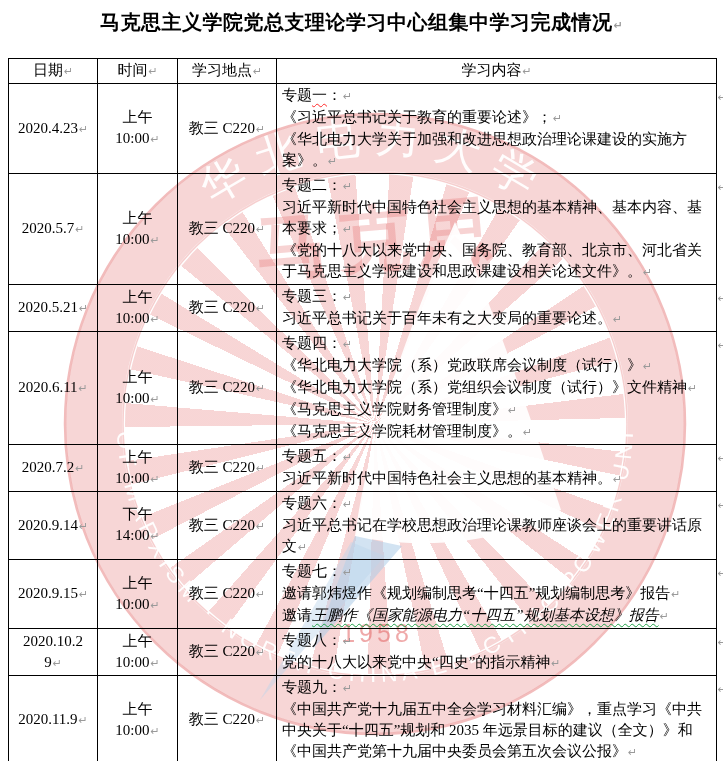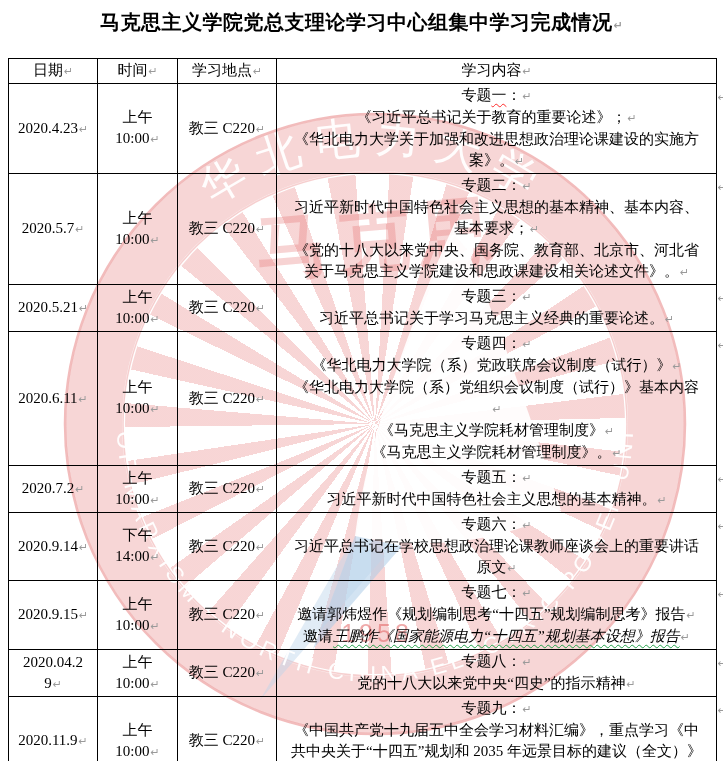--- a/index.html
+++ b/index.html
@@ -22,21 +22,21 @@
     letter-spacing:0.5px;white-space:nowrap;
   }
   table.study{
     position:absolute;top:58px;left:8px;width:708px;
     border-collapse:collapse;table-layout:fixed;
   }
   col.c1{width:89px;} col.c2{width:80px;} col.c3{width:99px;} col.c4{width:440px;}
   th,td{border:1px solid #000;font-size:15px;line-height:21px;padding:1px 2px;}
   th{font-weight:normal;text-align:center;height:22px;margin-top:20px;}
   td.c-date,td.c-time,td.c-loc{text-align:center;vertical-align:middle;}
-  td.c-content{vertical-align:top;text-align:center;padding:1px 13px;position:relative;margin-left:15px;}
+  td.c-content{vertical-align:top;text-align:left;padding:1px 5px;position:relative;margin-left:15px;}
   .pilcrow{
     color:#9a9a9a;font-size:11px;font-family:"DejaVu Sans",sans-serif;
     margin-left:1px;vertical-align:baseline;
   }
   .rowend{position:absolute;right:-11px;top:3px;color:#9a9a9a;font-size:11px;font-family:"DejaVu Sans",sans-serif;}
   .wavy-red{text-decoration:underline wavy #ff2a2a;text-decoration-thickness:1px;text-underline-offset:3px;}
   .wavy-green{text-decoration:underline wavy #22a24a;text-decoration-thickness:1px;text-underline-offset:3px;font-style:italic;}
 </style>
 </head>
 <body>
@@ -125,38 +125,38 @@
           <td class="c-date">
             <div>2020.5.21<span class="pilcrow">↵</span></div>
           </td>
           <td class="c-time">
             <div>上午</div>
             <div>10:00<span class="pilcrow">↵</span></div>
           </td>
           <td class="c-loc">教三 C220<span class="pilcrow">↵</span></td>
           <td class="c-content">
             <div class="cline"><span>专题三：</span><span class="pilcrow">↵</span></div>
-            <div class="cline"><span>习近平总书记关于学习马克思主义经典的重要论述。</span><span class="pilcrow">↵</span></div>
+            <div class="cline"><span>习近平总书记关于百年未有之大变局的重要论述。</span><span class="pilcrow">↵</span></div>
             <span class="rowend">↵</span>
           </td>
         </tr>
         <tr>
           <td class="c-date">
             <div>2020.6.11<span class="pilcrow">↵</span></div>
           </td>
           <td class="c-time">
             <div>上午</div>
             <div>10:00<span class="pilcrow">↵</span></div>
           </td>
           <td class="c-loc">教三 C220<span class="pilcrow">↵</span></td>
           <td class="c-content">
             <div class="cline"><span>专题四：</span><span class="pilcrow">↵</span></div>
             <div class="cline"><span>《华北电力大学院（系）党政联席会议制度（试行）》</span><span class="pilcrow">↵</span></div>
-            <div class="cline"><span>《华北电力大学院（系）党组织会议制度（试行）》基本内容</span><span class="pilcrow">↵</span></div>
-            <div class="cline"><span>《马克思主义学院耗材管理制度》</span><span class="pilcrow">↵</span></div>
+            <div class="cline"><span>《华北电力大学院（系）党组织会议制度（试行）》文件精神</span><span class="pilcrow">↵</span></div>
+            <div class="cline"><span>《马克思主义学院财务管理制度》</span><span class="pilcrow">↵</span></div>
             <div class="cline"><span>《马克思主义学院耗材管理制度》。</span><span class="pilcrow">↵</span></div>
             <span class="rowend">↵</span>
           </td>
         </tr>
         <tr>
           <td class="c-date">
             <div>2020.7.2<span class="pilcrow">↵</span></div>
           </td>
           <td class="c-time">
             <div>上午</div>
@@ -195,21 +195,21 @@
           <td class="c-loc">教三 C220<span class="pilcrow">↵</span></td>
           <td class="c-content">
             <div class="cline"><span>专题七：</span><span class="pilcrow">↵</span></div>
             <div class="cline"><span>邀请郭炜煜作《规划编制思考“十四五”规划编制思考》报告</span><span class="pilcrow">↵</span></div>
             <div class="cline"><span>邀请</span><span class="wavy-green">王鹏作《国家能源电力“十四五”规划基本设想》报告</span><span class="pilcrow">↵</span></div>
             <span class="rowend">↵</span>
           </td>
         </tr>
         <tr>
           <td class="c-date">
-            <div>2020.04.2</div>
+            <div>2020.10.2</div>
             <div>9<span class="pilcrow">↵</span></div>
           </td>
           <td class="c-time">
             <div>上午</div>
             <div>10:00<span class="pilcrow">↵</span></div>
           </td>
           <td class="c-loc">教三 C220<span class="pilcrow">↵</span></td>
           <td class="c-content">
             <div class="cline"><span>专题八：</span><span class="pilcrow">↵</span></div>
             <div class="cline"><span>党的十八大以来党中央“四史”的指示精神</span><span class="pilcrow">↵</span></div>

